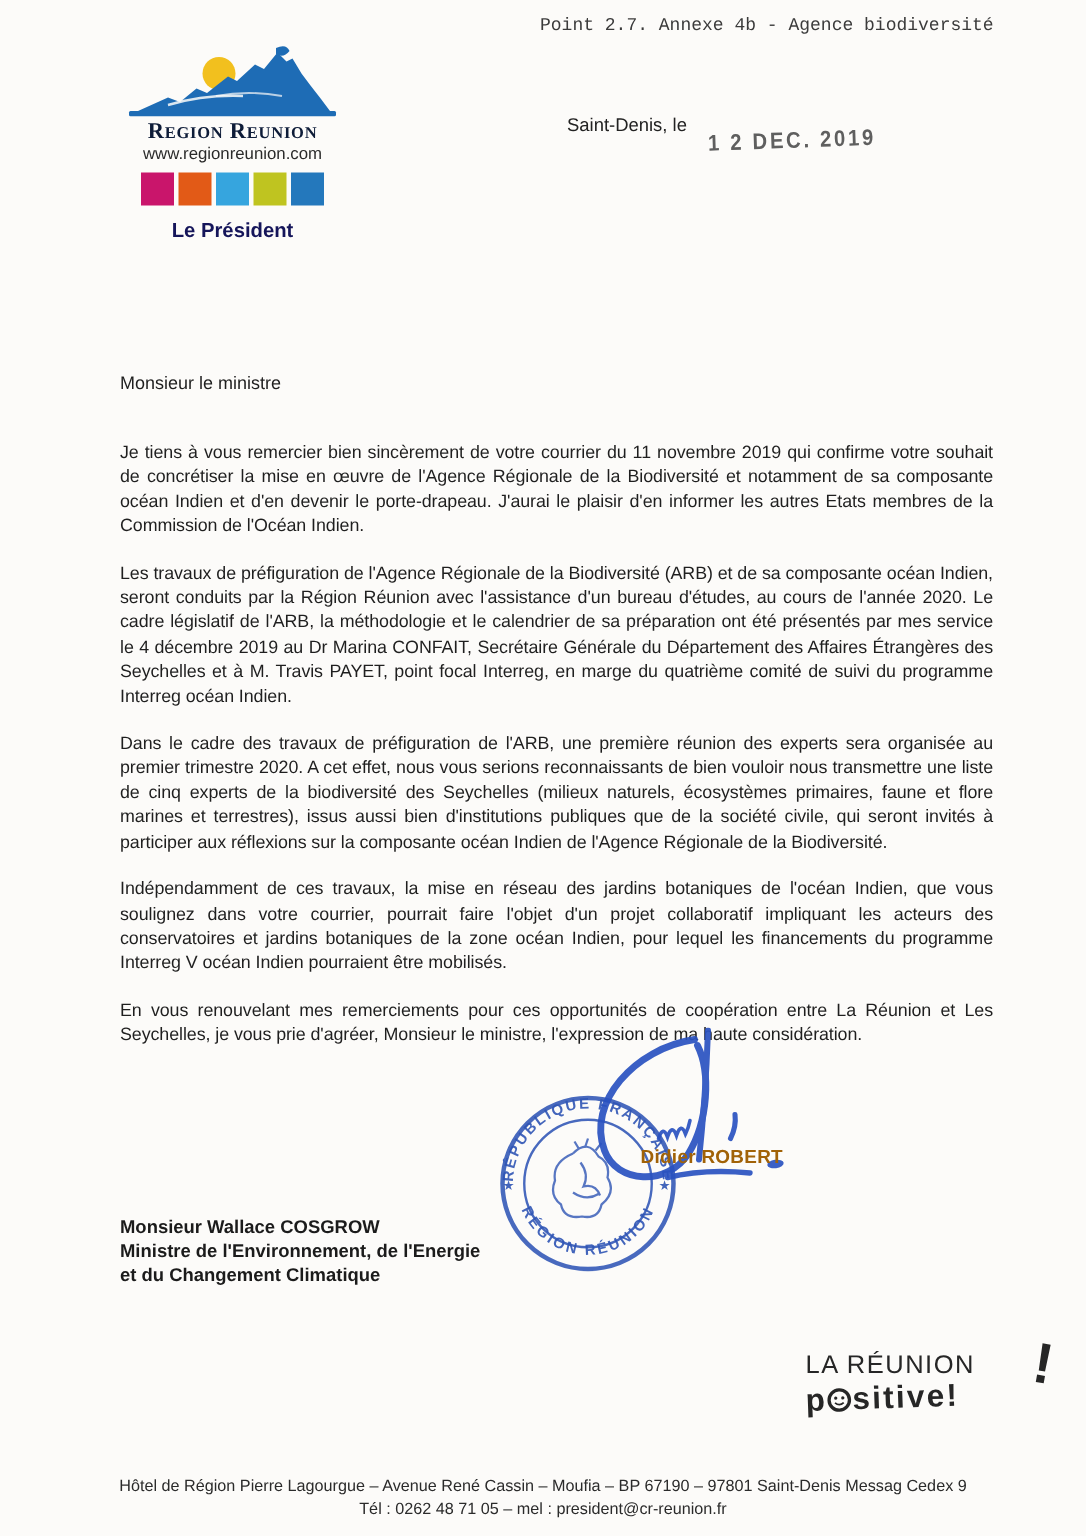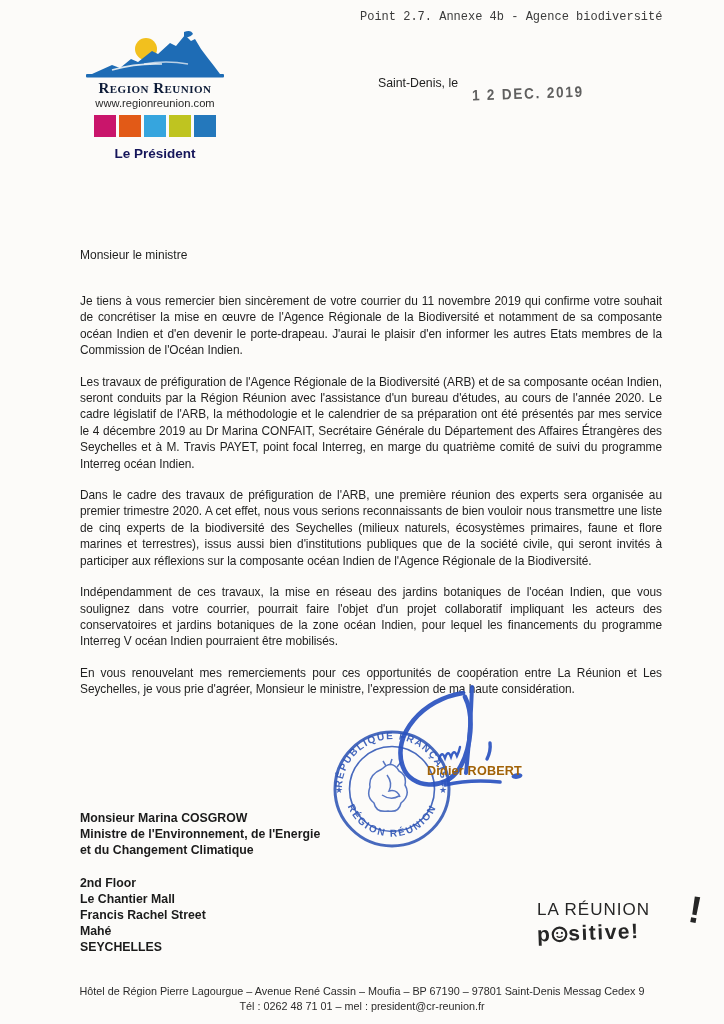--- a/index.html
+++ b/index.html
@@ -157,45 +157,38 @@
       <path d="M 97 2 C 96 30 94 60 91 88" stroke-width="4"></path>
       <path d="M 64 74 q 3 -9 6 -1 q 3 -9 6 -1 q 3 -9 6 -1 q 2 -4 3 -9" stroke-width="2.4"></path>
       <path d="M 112 74 q 4 -8 3 -16" stroke-width="3.4"></path>
       <path d="M 70 100 Q 95 94 125 97" stroke-width="3.6"></path>
     </g>
     <ellipse cx="142" cy="91" rx="5.5" ry="2.8" fill="#2a52c0" opacity="0.92" transform="rotate(-8 142 91)"></ellipse>
   </svg>
   <div class="signer-name">Didier ROBERT</div>
 
   <div class="recipient">
-    <div>Monsieur Marina COSGROW</div>
+    <div>Monsieur Wallace COSGROW</div>
     <div>Ministre de l'Environnement, de l'Energie</div>
     <div>et du Changement Climatique</div>
-    <div class="addr">
-      <div>2nd Floor</div>
-      <div>Le Chantier Mall</div>
-      <div>Francis Rachel Street</div>
-      <div>Mahé</div>
-      <div>SEYCHELLES</div>
-    </div>
   </div>
 
   <div class="positive-logo">
     <div class="positive-line1">
       <span>LA RÉUNION</span>
       <span class="positive-bang">!</span>
     </div>
     <div class="positive-line2">
       <span>p</span><svg class="smiley-o" width="17" height="17" viewBox="0 0 17 17">
           <circle cx="8.5" cy="8.5" r="6.8" fill="none" stroke="#262626" stroke-width="2.2"></circle>
           <circle cx="6.2" cy="7.2" r="1.1" fill="#262626"></circle>
           <circle cx="10.9" cy="7.2" r="1.1" fill="#262626"></circle>
           <path d="M 5.6 10.3 q 2.9 2.6 5.8 0" stroke="#262626" stroke-width="1.2" fill="none"></path>
         </svg><span>sitive!</span>
     </div>
   </div>
 
   <div class="footer">
     <div>Hôtel de Région Pierre Lagourgue – Avenue René Cassin – Moufia – BP 67190 – 97801 Saint-Denis Messag Cedex 9</div>
-    <div>Tél : 0262 48 71 01 – mel : president@cr-reunion.fr</div>
+    <div>Tél : 0262 48 71 05 – mel : president@cr-reunion.fr</div>
   </div>
 
 </div>
 
 </body></html>

